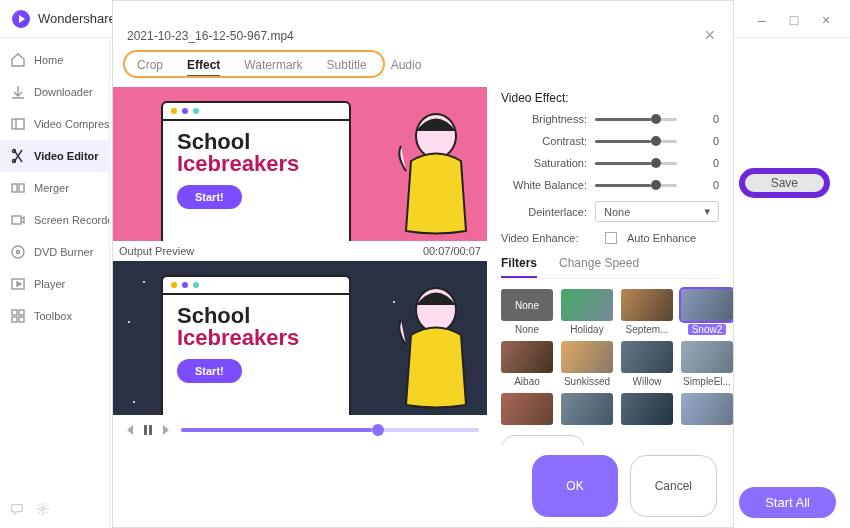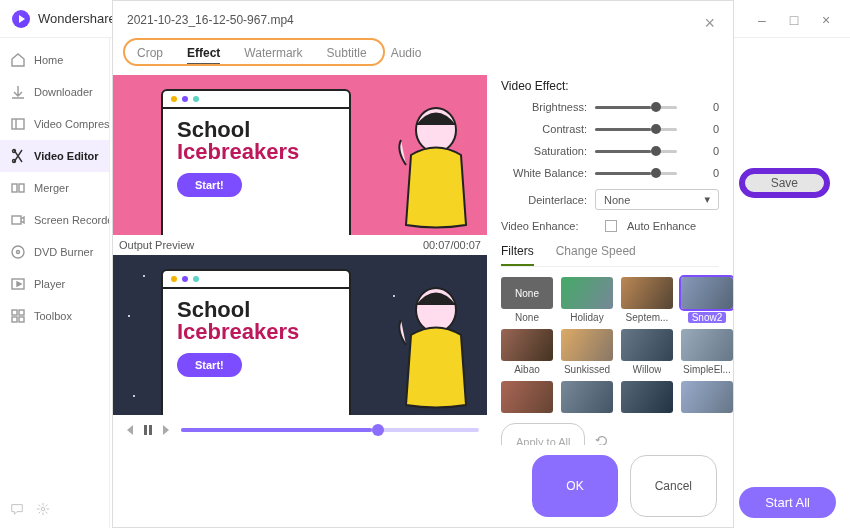--- a/index.html
+++ b/index.html
@@ -14,21 +14,21 @@
 .side-item{display:flex;align-items:center;padding:8px 10px;gap:8px;color:#666;font-size:11px;cursor:pointer;white-space:nowrap;overflow:hidden}
 .side-item.active{background:#f3efff;color:#222;font-weight:600}
 .side-icon{width:16px;height:16px;display:flex;align-items:center;justify-content:center;flex-shrink:0}
 .side-icon svg{stroke:#999;fill:none;stroke-width:1.4}
 .side-item.active .side-icon svg{stroke:#333}
 .side-bottom{margin-top:auto;padding:8px 10px;display:flex;gap:12px;color:#aaa}
 .content{flex:1;position:relative}
 .bottom-bar{position:absolute;bottom:10px;right:14px}
 .start-all{background:#8c6eff;color:#fff;border:none;border-radius:18px;padding:8px 26px;font-size:13px;cursor:pointer}
 .modal{position:absolute;top:0;left:112px;width:622px;height:528px;background:#fff;border:1px solid #ddd;display:flex;flex-direction:column}
-.modal-header{display:flex;padding:12px 14px 0}
+.modal-header{display:flex;align-items:center;padding:24px 14px 0}
 .modal-title{font-size:12px;color:#555;flex:1}
 .modal-close{font-size:18px;color:#999;cursor:pointer;padding:0 4px}
 .tabs-wrap{position:relative;margin:8px 14px 6px}
 .tabs{display:flex;gap:24px;font-size:12px;color:#888;padding:4px 10px}
 .tab{cursor:pointer}
 .tab.active{color:#222;font-weight:600;border-bottom:2px solid #555;padding-bottom:3px}
 .tab-ring{position:absolute;top:-4px;left:-4px;width:262px;height:28px;border:2px solid #f5a44b;border-radius:14px;pointer-events:none}
 .modal-body{display:flex;flex:1;overflow:hidden}
 .left-col{width:374px;display:flex;flex-direction:column}
 .preview{height:188px;background:#ef6a9a;position:relative;overflow:hidden}
@@ -58,21 +58,21 @@
 .slider{flex:1;height:3px;background:#ccc;border-radius:2px;position:relative}
 .slider-fill{position:absolute;left:0;top:0;height:100%;background:#666;border-radius:2px}
 .slider-knob{position:absolute;top:-4px;width:10px;height:10px;background:#555;border-radius:50%}
 .slider-val{width:30px;text-align:right;font-size:11px;color:#555;margin-left:12px}
 .select-row{display:flex;align-items:center;margin-bottom:10px}
 .select{flex:1;border:1px solid #ccc;border-radius:3px;padding:3px 8px;font-size:11px;color:#555;display:flex;justify-content:space-between;align-items:center}
 .enhance-row{display:flex;align-items:center;gap:10px;font-size:11px;color:#555;margin-bottom:12px}
 .check{width:12px;height:12px;border:1px solid #aaa}
 .sub-tabs{display:flex;gap:22px;border-bottom:1px solid #eee;margin-bottom:10px}
 .sub-tab{font-size:12px;color:#888;padding-bottom:6px;cursor:pointer}
-.sub-tab.active{color:#222;font-weight:400;border-bottom:2px solid #4d7c0f}
+.sub-tab.active{color:#222;font-weight:700;border-bottom:2px solid #6d28d9}
 .filter-grid{display:grid;grid-template-columns:repeat(4,1fr);gap:6px 8px}
 .filter-item{display:flex;flex-direction:column;align-items:center;gap:3px}
 .thumb{width:52px;height:32px;border-radius:3px;background:linear-gradient(120deg,#8aa,#678);position:relative}
 .thumb.none{background:#666;display:flex;align-items:center;justify-content:center;color:#fff;font-size:10px}
 .thumb.sel{outline:2px solid #7c4dff}
 .filter-label{font-size:10px;color:#555;max-width:54px;overflow:hidden;text-overflow:ellipsis;white-space:nowrap}
 .filter-label.sel{background:#8c6eff;color:#fff;padding:0 4px;border-radius:2px}
 .apply-row{display:flex;align-items:center;gap:10px;margin-top:10px}
 .apply-btn{border:1px solid #ccc;background:#fff;color:#aaa;border-radius:14px;padding:12px 14px;font-size:11px}
 .refresh{color:#aaa;cursor:pointer}

